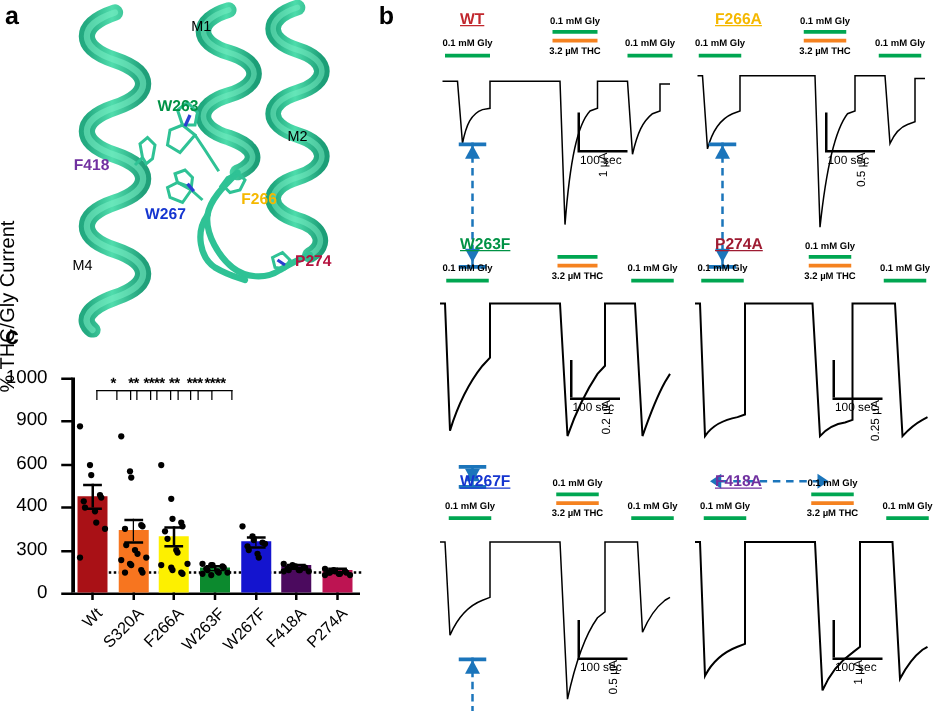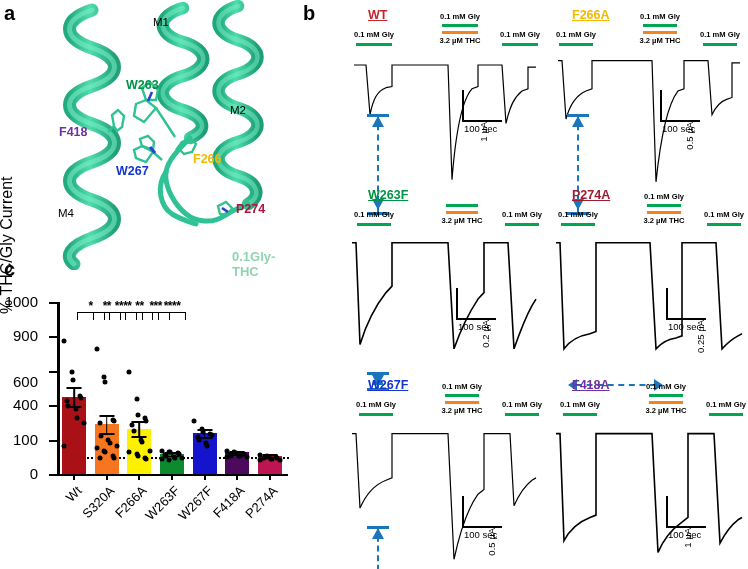--- a/index.html
+++ b/index.html
@@ -137,42 +137,41 @@
   <span class="m-label" style="left:153px;top:16px;">M1</span>
   <span class="m-label" style="left:230px;top:104px;">M2</span>
   <span class="m-label" style="left:58px;top:207px;">M4</span>
 
   <span class="res-label" style="left:126px;top:78px;color:#009245;">W263</span>
   <span class="res-label" style="left:59px;top:125px;color:#7030a0;">F418</span>
   <span class="res-label" style="left:116px;top:164px;color:#1535d0;">W267</span>
   <span class="res-label" style="left:193px;top:152px;color:#f5b800;">F266</span>
   <span class="res-label" style="left:236px;top:202px;color:#b5123e;">P274</span>
 
-  <div id="gly-thc-label">0.1Gly-THC</div>
 </div>
 
 <div class="panel-letter abs" id="c-letter">c</div>
 <div class="abs" id="panel-c">
   <div id="yaxis-line"></div>
   <div id="xaxis-line"></div>
   <div id="ylab">% THC/Gly Current</div>
   <div id="plot">
     <div id="hline" style="top: 154.8px;"></div>
     <div id="ytick-holder">
         <div class="ytick" style="top: 172px;">
           <div class="ytick-lab" style="top: 0px;">0</div>
         </div>
         <div class="ytick" style="top: 137.6px;">
-          <div class="ytick-lab" style="top: 0px;">100</div>
+          <div class="ytick-lab" style="top: 0px;">300</div>
         </div>
         <div class="ytick" style="top: 103.2px;">
           <div class="ytick-lab" style="top: 0px; text-align: center;">400</div>
         </div>
         <div class="ytick" style="top: 68.8px;">
-          <div class="ytick-lab" style="top: 11px;">600</div>
+          <div class="ytick-lab" style="top: 0px;">600</div>
         </div>
         <div class="ytick" style="top: 34.4px;">
           <div class="ytick-lab" style="top: 0px;">900</div>
         </div>
         <div class="ytick" style="top: 0px;">
           <div class="ytick-lab" style="top: 0px;">1000</div>
         </div>
       </div>
     <div id="bars-holder">
         <div class="bar" style="left: 4.28571px; height: 172px;">

